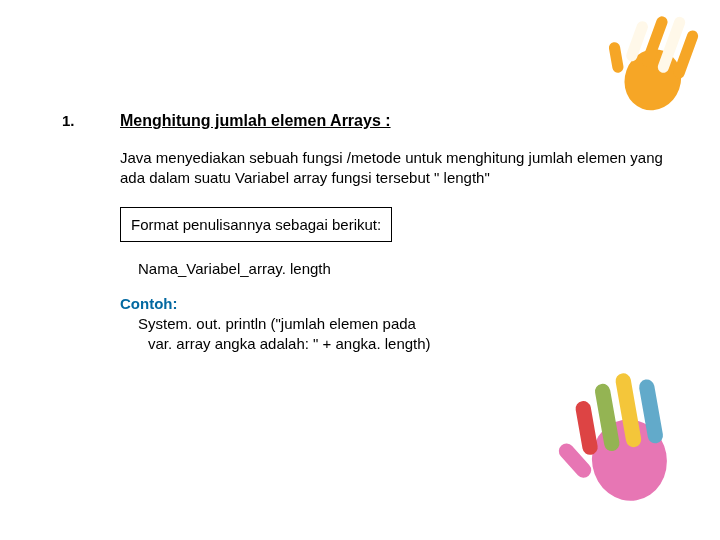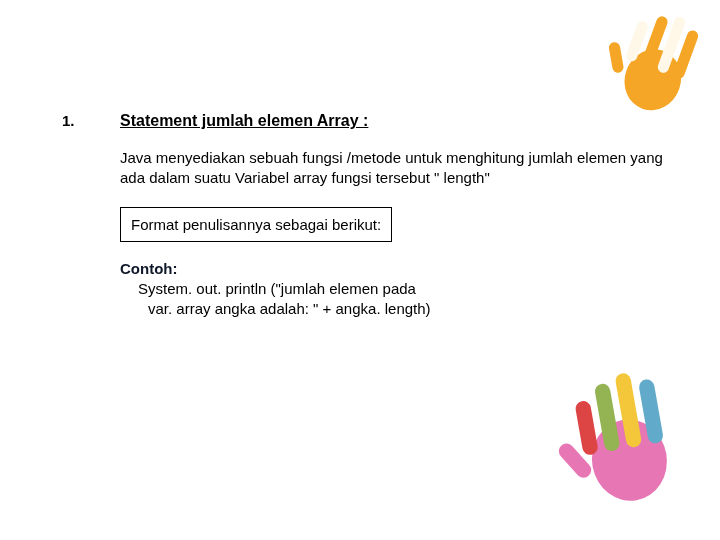--- a/index.html
+++ b/index.html
@@ -67,21 +67,21 @@
     margin-bottom: 18px;
   }
   .usage {
     font-size: 15px;
     color: #000;
     margin: 0 0 18px 18px;
   }
   .example-label {
     font-size: 15px;
     font-weight: bold;
-    color: #0f172a;
+    color: #0369a1;
     margin-bottom: 2px;
   }
   .example-code {
     font-size: 15px;
     color: #000;
     line-height: 1.35;
     margin-left: 18px;
   }
   .example-code .line2 { margin-left: 10px; }
 
@@ -123,23 +123,24 @@
         <rect x="63" y="20" width="9" height="38" rx="4.5" fill="#5aa6c8"></rect>
         <rect x="14" y="48" width="9" height="24" rx="4.5" fill="#e66fb0" transform="rotate(-32 18 60)"></rect>
       </g>
     </svg>
   </div>
 
 
   <div class="list-num">1.</div>
 
   <div class="content">
-    <div class="subtitle">Statement jumlah elemen Array :</div>
+    <div class="subtitle">Menghitung jumlah elemen Arrays :</div>
     <div class="body-text">Java menyediakan sebuah fungsi /metode untuk menghitung jumlah elemen yang ada dalam suatu Variabel array fungsi tersebut " length"</div>
     <div class="format-box">Format penulisannya sebagai berikut:</div>
+    <div class="usage">Nama_Variabel_array. length</div>
     <div class="example-label">Contoh:</div>
     <div class="example-code">
       <div>System. out. println ("jumlah elemen pada</div>
       <div class="line2">var. array angka adalah: " + angka. length)</div>
     </div>
   </div>
 
 </div>
 
 </body></html>

